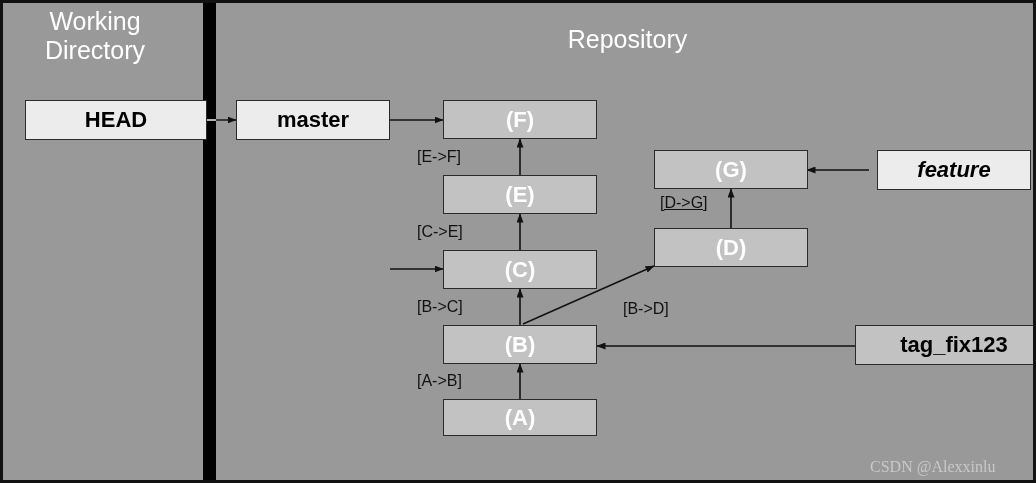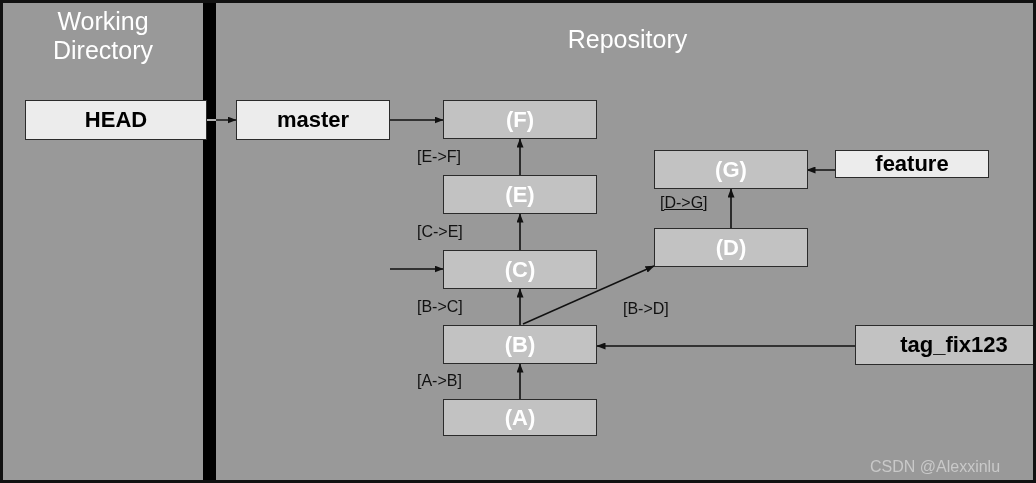--- a/index.html
+++ b/index.html
@@ -83,21 +83,21 @@
     pointer-events: none;
   }
 </style>
 </head>
 <body>
 
 <div id="canvas">
 
   <div class="pane-divider" style="left:200px; top:0px; width:13px; height:483px;"></div>
 
-  <div class="pane-title" style="left:12px; top:4px; width:176px;text-align:center;">Working
+  <div class="pane-title" style="left:4px; top:4px; width:176px;text-align:center;">Working
 Directory</div>
 
   <div class="pane-title" style="left:213px; top:22px; width:823px;">Repository</div>
 
   <svg id="edges" viewBox="0 0 1036 483" xmlns="http://www.w3.org/2000/svg">
     <defs>
       <marker id="arrowhead" markerWidth="9" markerHeight="7" refX="8.5" refY="3.5" orient="auto" markerUnits="userSpaceOnUse">
         <polygon points="0 0, 9 3.5, 0 7" fill="#111111"></polygon>
       </marker>
     </defs>
@@ -125,21 +125,21 @@
     <line x1="866" y1="167" x2="804" y2="167" stroke="#111111" stroke-width="1.4" marker-end="url(#arrowhead)"></line>
 
     <line x1="852" y1="343" x2="594" y2="343" stroke="#111111" stroke-width="1.4" marker-end="url(#arrowhead)"></line>
   </svg>
 
   <div class="box ref-box" style="left:22px; top:97px; width:182px; height:40px;">HEAD</div>
 
   <div class="box ref-box" style="left:233px; top:97px; width:154px; height:40px;">master</div>
 
 
-  <div class="box ref-box" style="left:832px; top:147px; width:154px; height:28px;">feature</div>
+  <div class="box ref-box" style="left:874px; top:147px; width:154px; height:40px;font-style:italic;">feature</div>
 
   <div class="box tag-box" style="left:852px; top:322px; width:198px; height:40px;">tag_fix123</div>
 
   <div class="box commit-box" style="left:440px; top:97px; width:154px; height:39px;">(F)</div>
 
   <div class="box commit-box" style="left:440px; top:172px; width:154px; height:39px;">(E)</div>
 
   <div class="box commit-box" style="left:440px; top:247px; width:154px; height:39px;">(C)</div>
 
   <div class="box commit-box" style="left:440px; top:322px; width:154px; height:39px;">(B)</div>
@@ -155,15 +155,15 @@
   <div class="edge-label" style="left:414px; top:220px;">[C-&gt;E]</div>
 
   <div class="edge-label" style="left:414px; top:295px;">[B-&gt;C]</div>
 
   <div class="edge-label" style="left:414px; top:369px;">[A-&gt;B]</div>
 
   <div class="edge-label" style="left:620px; top:297px;">[B-&gt;D]</div>
 
   <div class="edge-label" style="left:657px; top:191px;text-decoration:underline;">[D-&gt;G]</div>
 
-  <div class="watermark" style="left:867px; top:455px;">CSDN @Alexxinlu</div>
+  <div class="watermark" style="left:867px; top:455px;font-family:Liberation Serif, serif;">CSDN @Alexxinlu</div>
 
 </div>
 
 </body></html>

